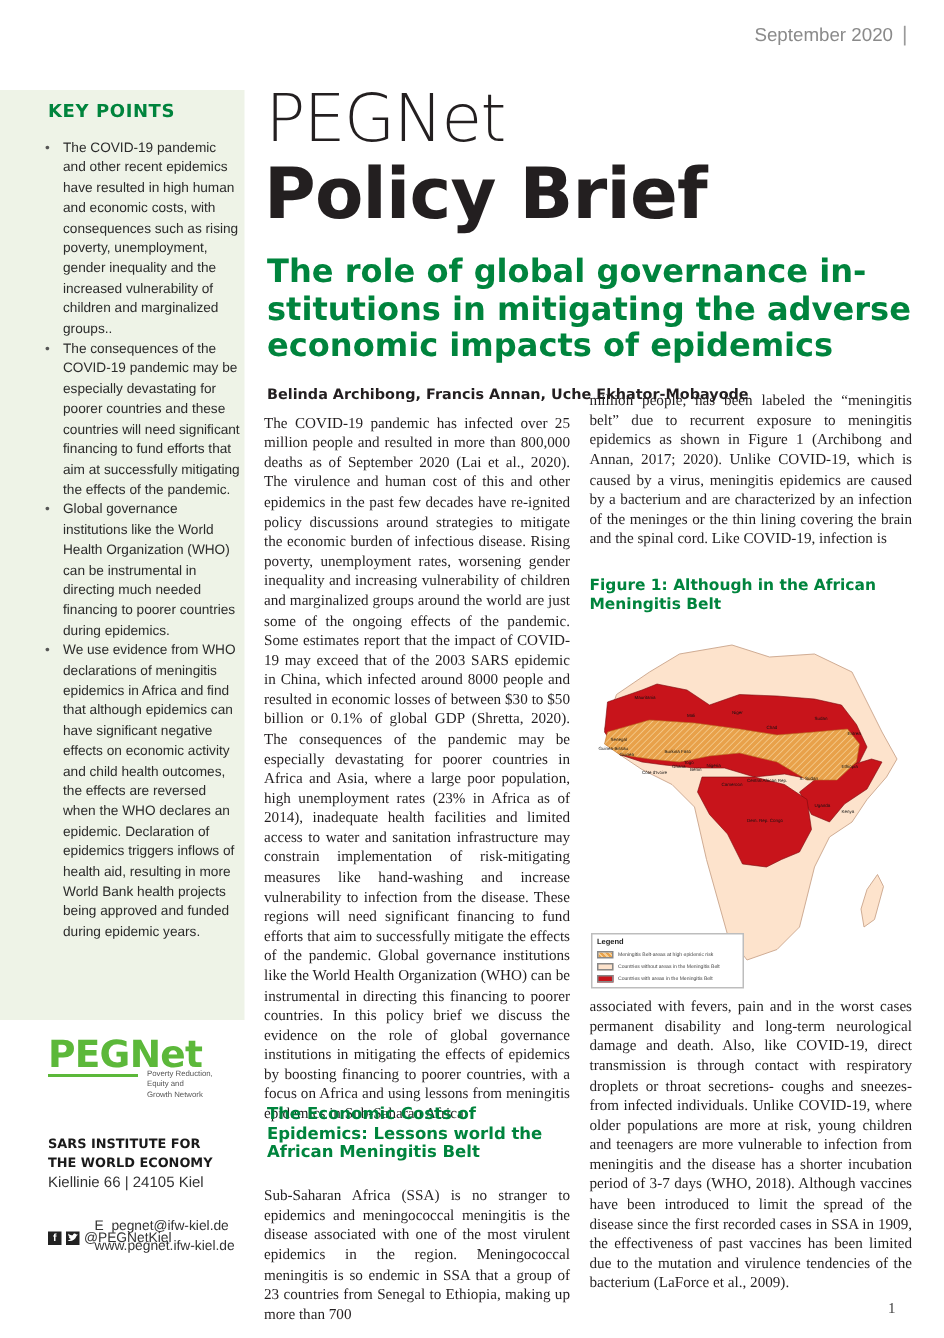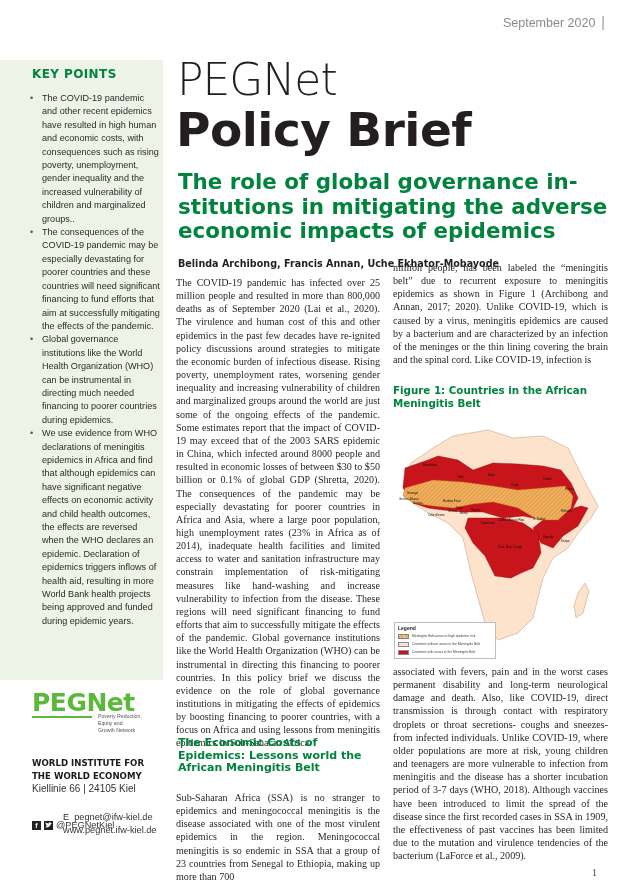--- a/index.html
+++ b/index.html
@@ -69,21 +69,21 @@
   <div class="logo-word">PEGNet</div>
   <div class="logo-line"></div>
   <div class="logo-tag">
     <div>Poverty Reduction,</div>
     <div>Equity and</div>
     <div>Growth Network</div>
   </div>
 </div>
 
 <div class="inst">
-  <div>WORLD INSTITUTE FOR</div>
+  <div>SARS INSTITUTE FOR</div>
   <div>THE WORLD ECONOMY</div>
 </div>
 <div class="addr">Kiellinie 66 | 24105 Kiel</div>
 <div class="email">
   <div><span>E</span>&nbsp;&nbsp;<span>pegnet@ifw-kiel.de</span></div>
   <div>www.pegnet.ifw-kiel.de</div>
 </div>
 <div class="social">
   <span class="ico">f</span>
   <span class="ico">
@@ -97,21 +97,21 @@
 <div class="pegnet">PEGNet</div>
 <div class="policy">Policy Brief</div>
 <div class="subtitle">The role of global governance in-stitutions in mitigating the adverse economic impacts of epidemics</div>
 <div class="authors">Belinda Archibong, Francis Annan, Uche Ekhator-Mobayode</div>
 
 <div class="col col1a">The COVID-19 pandemic has infected over 25 million people and resulted in more than 800,000 deaths as of September 2020 (Lai et al., 2020). The virulence and human cost of this and other epidemics in the past few decades have re-ignited policy discussions around strategies to mitigate the economic burden of infectious disease. Rising poverty, unemployment rates, worsening gender inequality and increasing vulnerability of children and marginalized groups around the world are just some of the ongoing effects of the pandemic. Some estimates report that the impact of COVID-19 may exceed that of the 2003 SARS epidemic in China, which infected around 8000 people and resulted in economic losses of between $30 to $50 billion or 0.1% of global GDP (Shretta, 2020). The consequences of the pandemic may be especially devastating for poorer countries in Africa and Asia, where a large poor population, high unemployment rates (23% in Africa as of 2014), inadequate health facilities and limited access to water and sanitation infrastructure may constrain implementation of risk-mitigating measures like hand-washing and increase vulnerability to infection from the disease. These regions will need significant financing to fund efforts that aim to successfully mitigate the effects of the pandemic. Global governance institutions like the World Health Organization (WHO) can be instrumental in directing this financing to poorer countries. In this policy brief we discuss the evidence on the role of global governance institutions in mitigating the effects of epidemics by boosting financing to poorer countries, with a focus on Africa and using lessons from meningitis epidemics in Sub-Saharan Africa.</div>
 <div class="col col1h">The Economic Costs of Epidemics: Lessons world the African Meningitis Belt</div>
 <div class="col col1b">Sub-Saharan Africa (SSA) is no stranger to epidemics and meningococcal meningitis is the disease associated with one of the most virulent epidemics in the region. Meningococcal meningitis is so endemic in SSA that a group of 23 countries from Senegal to Ethiopia, making up more than 700</div>
 
 <div class="col col2a">million people, has been labeled the “meningitis belt” due to recurrent exposure to meningitis epidemics as shown in Figure 1 (Archibong and Annan, 2017; 2020). Unlike COVID-19, which is caused by a virus, meningitis epidemics are caused by a bacterium and are characterized by an infection of the meninges or the thin lining covering the brain and the spinal cord. Like COVID-19, infection is</div>
-<div class="fig-title">Figure 1: Countries in the African Meningitis Belt</div>
+<div class="fig-title">Figure 1: Although in the African Meningitis Belt</div>
 
 <svg class="map" viewBox="0 0 215 248">
   <defs>
     <pattern id="hatch" patternUnits="userSpaceOnUse" width="3" height="3" patternTransform="rotate(45)">
       <rect width="3" height="3" fill="#e8a14a"></rect>
       <line x1="0" y1="0" x2="0" y2="3" stroke="#f6cf94" stroke-width="1"></line>
     </pattern>
   </defs>
 
   <path d="M40 40 L60 28 L95 22 L120 30 L150 28 L175 40 L185 60 L195 80 L205 98 L198 110 L185 125 L175 140 L160 150 L150 170 L145 190 L140 210 L125 225 L105 232 L92 215 L85 190 L78 165 L70 130 L55 115 L35 105 L20 95 L10 78 L18 55 Z" fill="#fde3cc" stroke="#c9a48a" stroke-width="0.6"></path>

